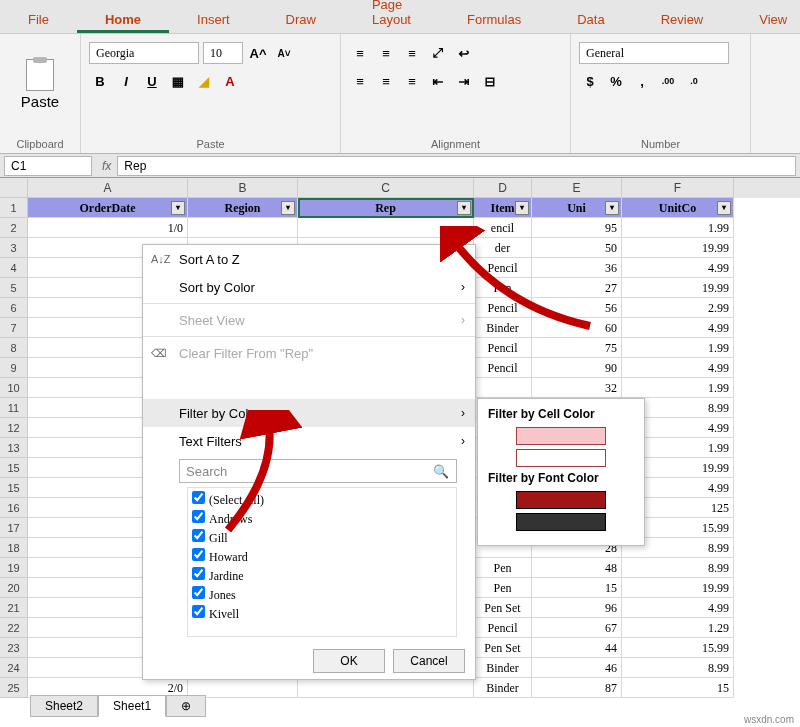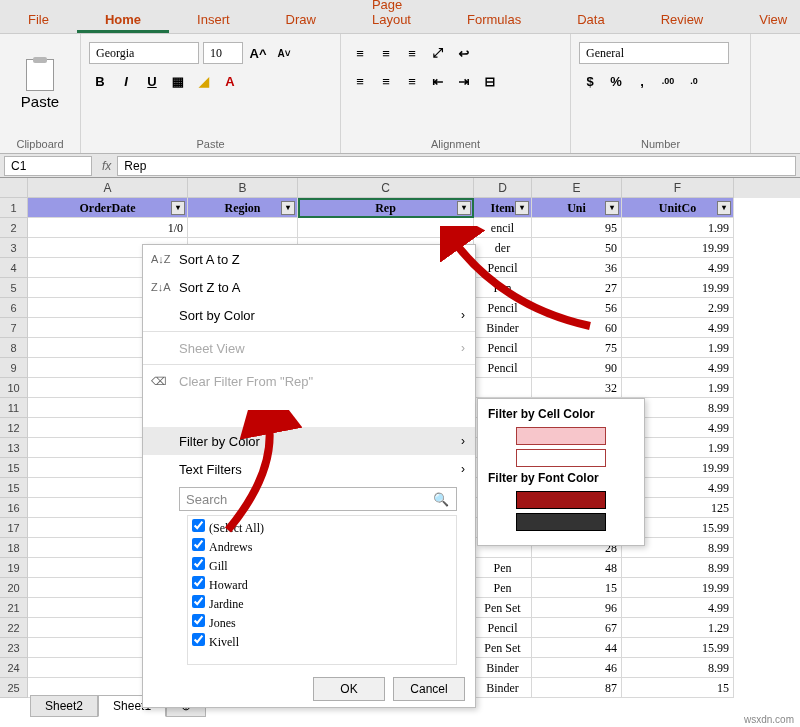--- a/index.html
+++ b/index.html
@@ -396,24 +396,20 @@
       <div class="cell center" style="width:58px">Binder</div>
       <div class="cell num" style="width:90px">87</div>
       <div class="cell num" style="width:112px">15</div>
     </div>
   </div>
 
 <div class="menu">
   <div class="menu-item">
       <span class="micon">A↓Z</span>
       <span>Sort A to Z</span>
-    </div>
-  <div class="menu-item">
-      <span class="micon">Z↓A</span>
-      <span>Sort Z to A</span>
     </div>
   <div class="menu-item">
       <span>Sort by Color</span>
       <span class="arrow">›</span>
     </div>
   <hr>
   <div class="menu-item disabled">
       <span>Sheet View</span>
       <span class="arrow">›</span>
     </div>

